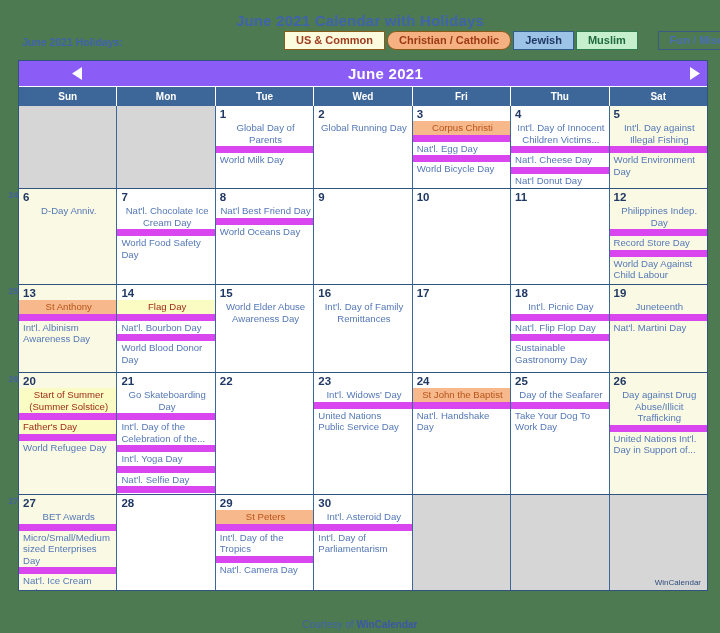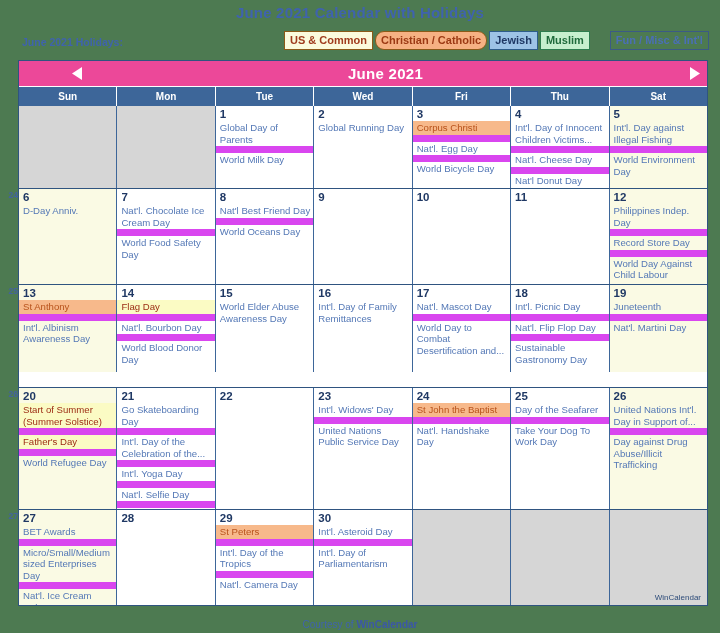--- a/index.html
+++ b/index.html
@@ -10,21 +10,21 @@
     font-family: "Liberation Sans", sans-serif;
     overflow: hidden;
   }
   .page { position: relative; width: 720px; height: 633px; }
 
   .page-title {
     text-align: center;
     color: #3f63ad;
     font-size: 15px;
     font-weight: bold;
-    padding-top: 4px;
+    padding-top: 12px;
     letter-spacing: .2px;
     height: 24px;
     line-height: 18px;
   }
 
   
   .legend-row {
     position: relative;
     height: 22px;
     margin: 7px 10px 0 22px;
@@ -42,21 +42,21 @@
     left: 262px;
     top: 0;
     display: flex;
     height: 19px;
   }
   .legend-btn {
     border: 1px solid #7b4a10;
     font-size: 11px;
     font-weight: bold;
     line-height: 17px;
-    padding: 0 5px;
+    padding: 0 11px;
     white-space: nowrap;
     margin-right: 2px;
     cursor: pointer;
   }
   .lb-us      { background: #fbfbdd; color: #a03c1e; border-color: #8a5a18; }
   .lb-chr     { background: #f6b183; color: #9c3a14; border-color: #8a5a18; border-radius: 9px; }
   .lb-jew     { background: #9dc3e6; color: #1f3864; border-color: #2e5d8a; }
   .lb-mus     { background: #c6efce; color: #1f6b3c; border-color: #2e7d4f; }
   .lb-fun     { background: transparent; color: #4a6fb5; border-color: #3b5a86; margin-left: 18px; }
 
@@ -64,21 +64,21 @@
   .cal-wrap {
     position: absolute;
     left: 18px;
     top: 60px;
     width: 690px;
     border: 1px solid #2f5480;
     background: #ffffff;
   }
 
   .month-bar {
-    background: #ec4899;
+    background: #8b5cf6;
     height: 26px;
     display: flex;
     align-items: center;
     position: relative;
     border-bottom: 1px solid #ffffff;
     padding-left: 45px;
   }
   .month-title {
     flex: 1;
     text-align: center;
@@ -137,21 +137,21 @@
   }
   .events { }
   .event {
     font-size: 9.6px;
     color: #5478b6;
     line-height: 11.5px;
     padding: 1px 2px 1px 4px;
     border-top: 7px solid #d946ef;
     word-wrap: break-word;
   }
-  .event:first-child { border-top: none; }
+  .event:first-child { border-top: none; text-align: center; }
   .event.hl-christian { background: #f7b98b; color: #b8531c; }
   .event.hl-us        { background: #fbfbc4; color: #9c2d14; }
 
   .week-num {
     position: absolute;
     left: -17px;
     top: 1px;
     width: 16px;
     text-align: right;
     font-size: 8.5px;
@@ -329,42 +329,38 @@
             </div>
           </div>
           <div class="day-cell">
             <div class="daynum">16</div>
             <div class="events">
               <div class="event">Int'l. Day of Family Remittances</div>
             </div>
           </div>
           <div class="day-cell">
             <div class="daynum">17</div>
-            <div class="events">
-              <div class="event">Nat'l. Mascot Day</div>
-              <div class="event">World Day to Combat Desertification and...</div>
-            </div>
           </div>
           <div class="day-cell">
             <div class="daynum">18</div>
             <div class="events">
               <div class="event">Int'l. Picnic Day</div>
               <div class="event">Nat'l. Flip Flop Day</div>
               <div class="event">Sustainable Gastronomy Day</div>
             </div>
           </div>
           <div class="day-cell weekend">
             <div class="daynum">19</div>
             <div class="events">
               <div class="event">Juneteenth</div>
               <div class="event">Nat'l. Martini Day</div>
             </div>
           </div>
         </div>
-        <div class="week-row" style="height: 122px; margin-top: 15px;">
+        <div class="week-row" style="height: 122px;">
           <span class="week-num">26</span>
           <div class="day-cell weekend">
             <div class="daynum">20</div>
             <div class="events">
               <div class="event hl-us">Start of Summer (Summer Solstice)</div>
               <div class="event hl-us">Father's Day</div>
               <div class="event">World Refugee Day</div>
             </div>
           </div>
           <div class="day-cell">
@@ -398,22 +394,22 @@
           <div class="day-cell">
             <div class="daynum">25</div>
             <div class="events">
               <div class="event">Day of the Seafarer</div>
               <div class="event">Take Your Dog To Work Day</div>
             </div>
           </div>
           <div class="day-cell weekend">
             <div class="daynum">26</div>
             <div class="events">
+              <div class="event">Day against Drug Abuse/Illicit Trafficking</div>
               <div class="event">United Nations Int'l. Day in Support of...</div>
-              <div class="event">Day against Drug Abuse/Illicit Trafficking</div>
             </div>
           </div>
         </div>
         <div class="week-row" style="height: 96px;">
           <span class="week-num">27</span>
           <div class="day-cell weekend">
             <div class="daynum">27</div>
             <div class="events">
               <div class="event">BET Awards</div>
               <div class="event">Micro/Small/Medium sized Enterprises Day</div>

